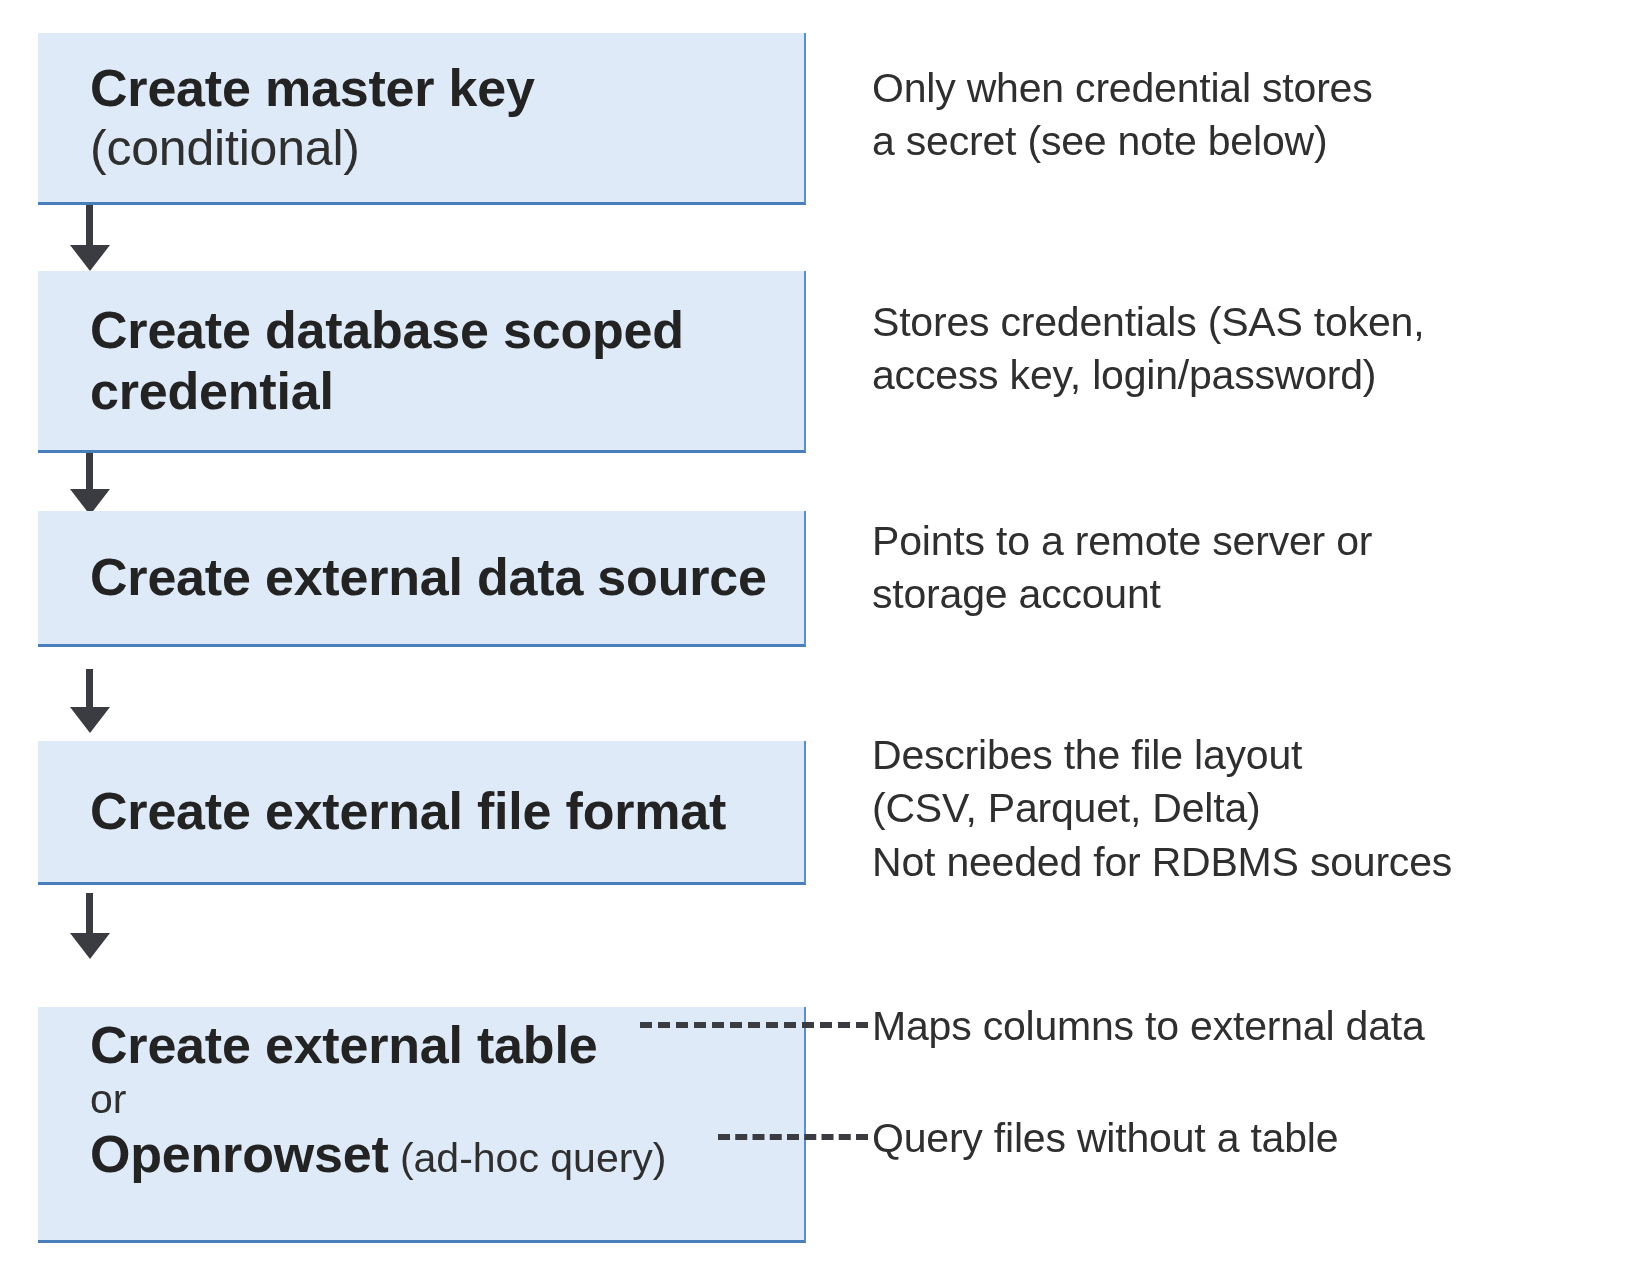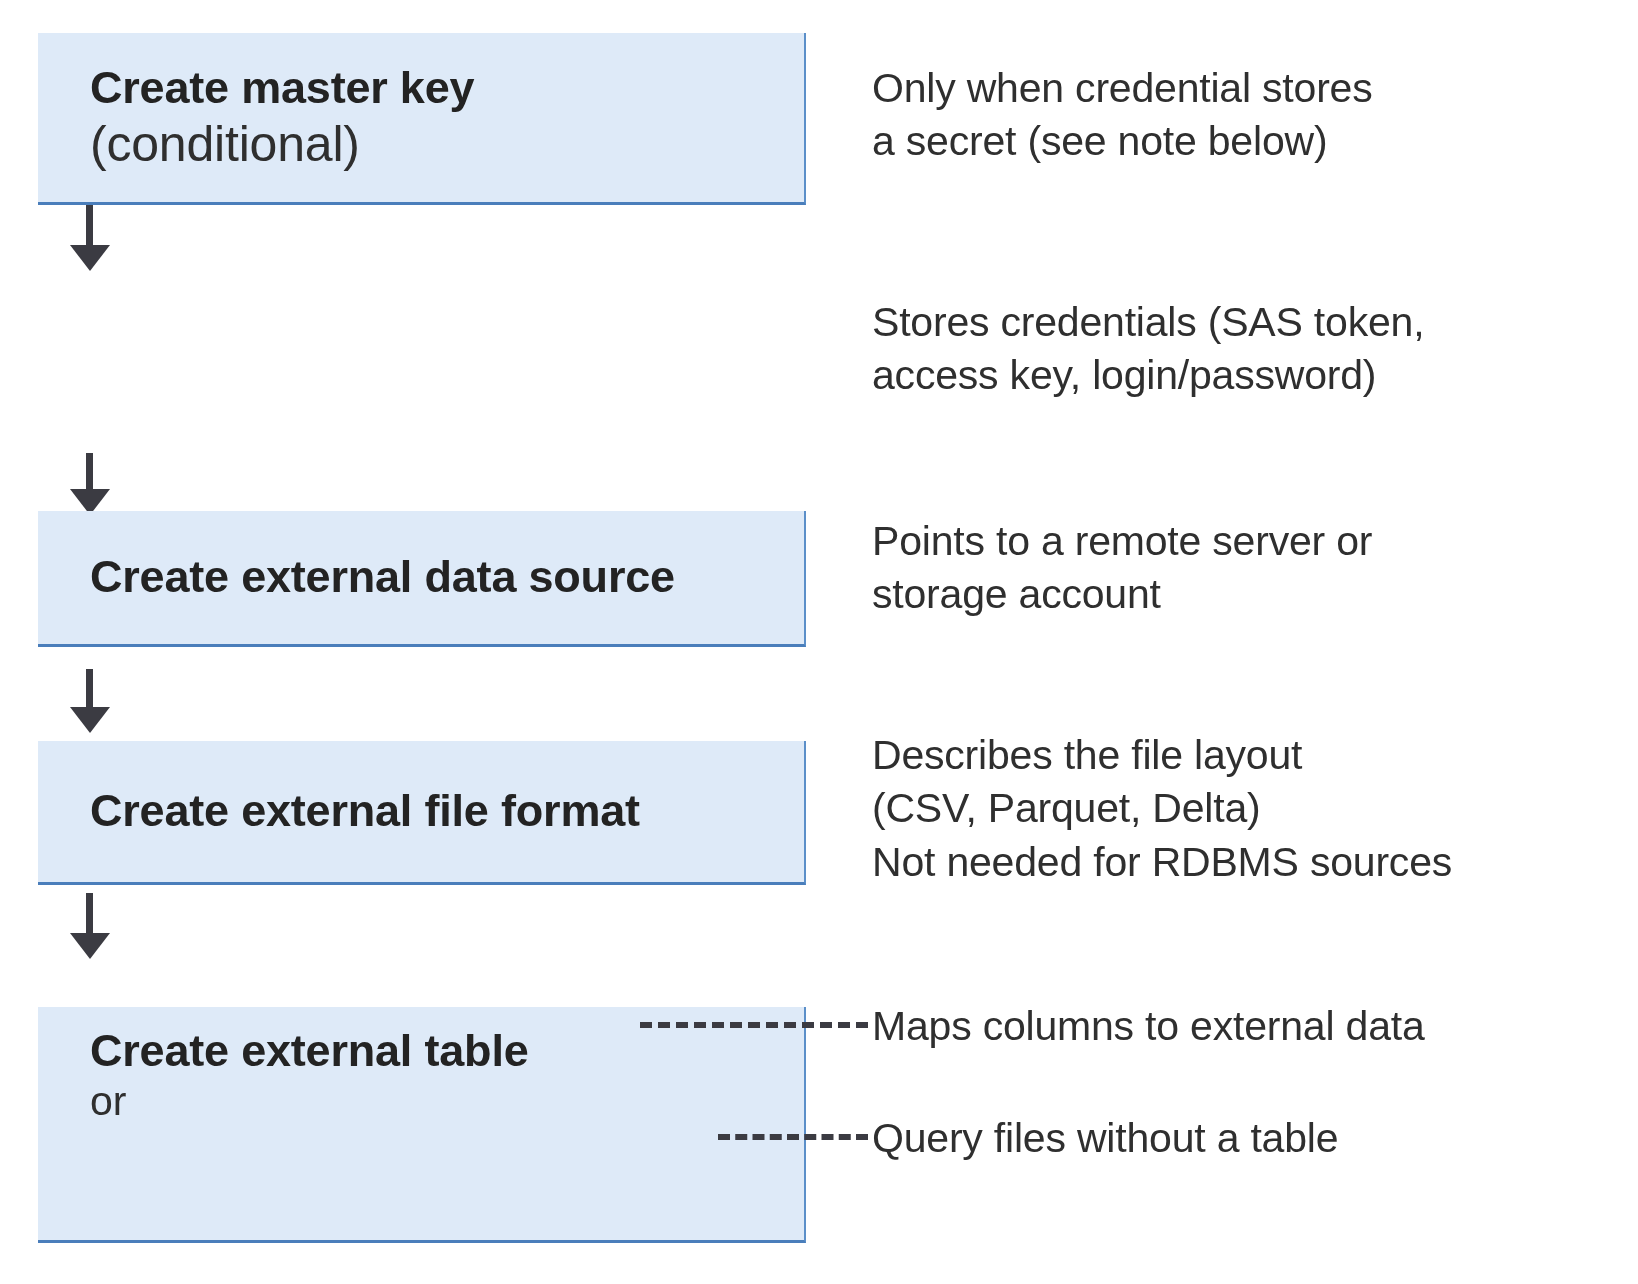--- a/index.html
+++ b/index.html
@@ -31,21 +31,21 @@
     display: flex;
     flex-direction: column;
     justify-content: center;
   }
   .pbox .inner {
     padding-left: 52px;
     padding-right: 14px;
   }
   .ttl {
     font-weight: bold;
-    font-size: 45px;
+    font-size: 52px;
     line-height: 1.17;
     color: #232323;
     letter-spacing: -0.2px;
   }
   .sub {
     font-weight: normal;
     font-size: 50px;
     line-height: 1.17;
     color: #2f2f2f;
     letter-spacing: -0.2px;
@@ -105,20 +105,26 @@
     <div class="inner">
       <div class="ttl">Create master key</div>
       <div class="sub">(conditional)</div>
     </div>
   </div>
   <div class="note" style="top:62px;">Only when credential stores
 a secret (see note below)</div>
 
   <div class="arrow" style="top:205px; height:42px;"></div>
 
+  <div class="pbox" style="top:271px; height:182px;">
+    <div class="inner">
+      <div class="ttl" style="white-space:pre-line;">Create database scoped
+credential</div>
+    </div>
+  </div>
   <div class="note" style="top:296px;">Stores credentials (SAS token,
 access key, login/password)</div>
 
   <div class="arrow" style="top:453px; height:38px;"></div>
 
   <div class="pbox" style="top:511px; height:136px;">
     <div class="inner">
       <div class="ttl">Create external data source</div>
     </div>
   </div>
@@ -132,23 +138,26 @@
       <div class="ttl">Create external file format</div>
     </div>
   </div>
   <div class="note" style="top:729px;">Describes the file layout
 (CSV, Parquet, Delta)
 Not needed for RDBMS sources</div>
 
   <div class="arrow" style="top:893px; height:42px;"></div>
 
   <div class="pbox" style="top:1007px; height:236px; justify-content:flex-start;">
-    <div class="inner" style="padding-top:18px;">
+    <div class="inner" style="padding-top:8px;">
       <div class="ttl">Create external table</div>
       <div class="lightline">or</div>
+      <div style="font-size:41px; line-height:1.17; color:#2f2f2f;">
+        <span class="ttl" style="display:inline;">Openrowset</span><span class="lightline" style="display:inline;"> (ad-hoc query)</span>
+      </div>
     </div>
   </div>
 
   <div class="dash" style="left:640px; width:228px; top:1022px;"></div>
   <div class="note" style="top:1000px; width:800px;">Maps columns to external data</div>
 
   <div class="dash" style="left:718px; width:150px; top:1134px;"></div>
   <div class="note" style="top:1112px; width:800px;">Query files without a table</div>
 
 </div>

